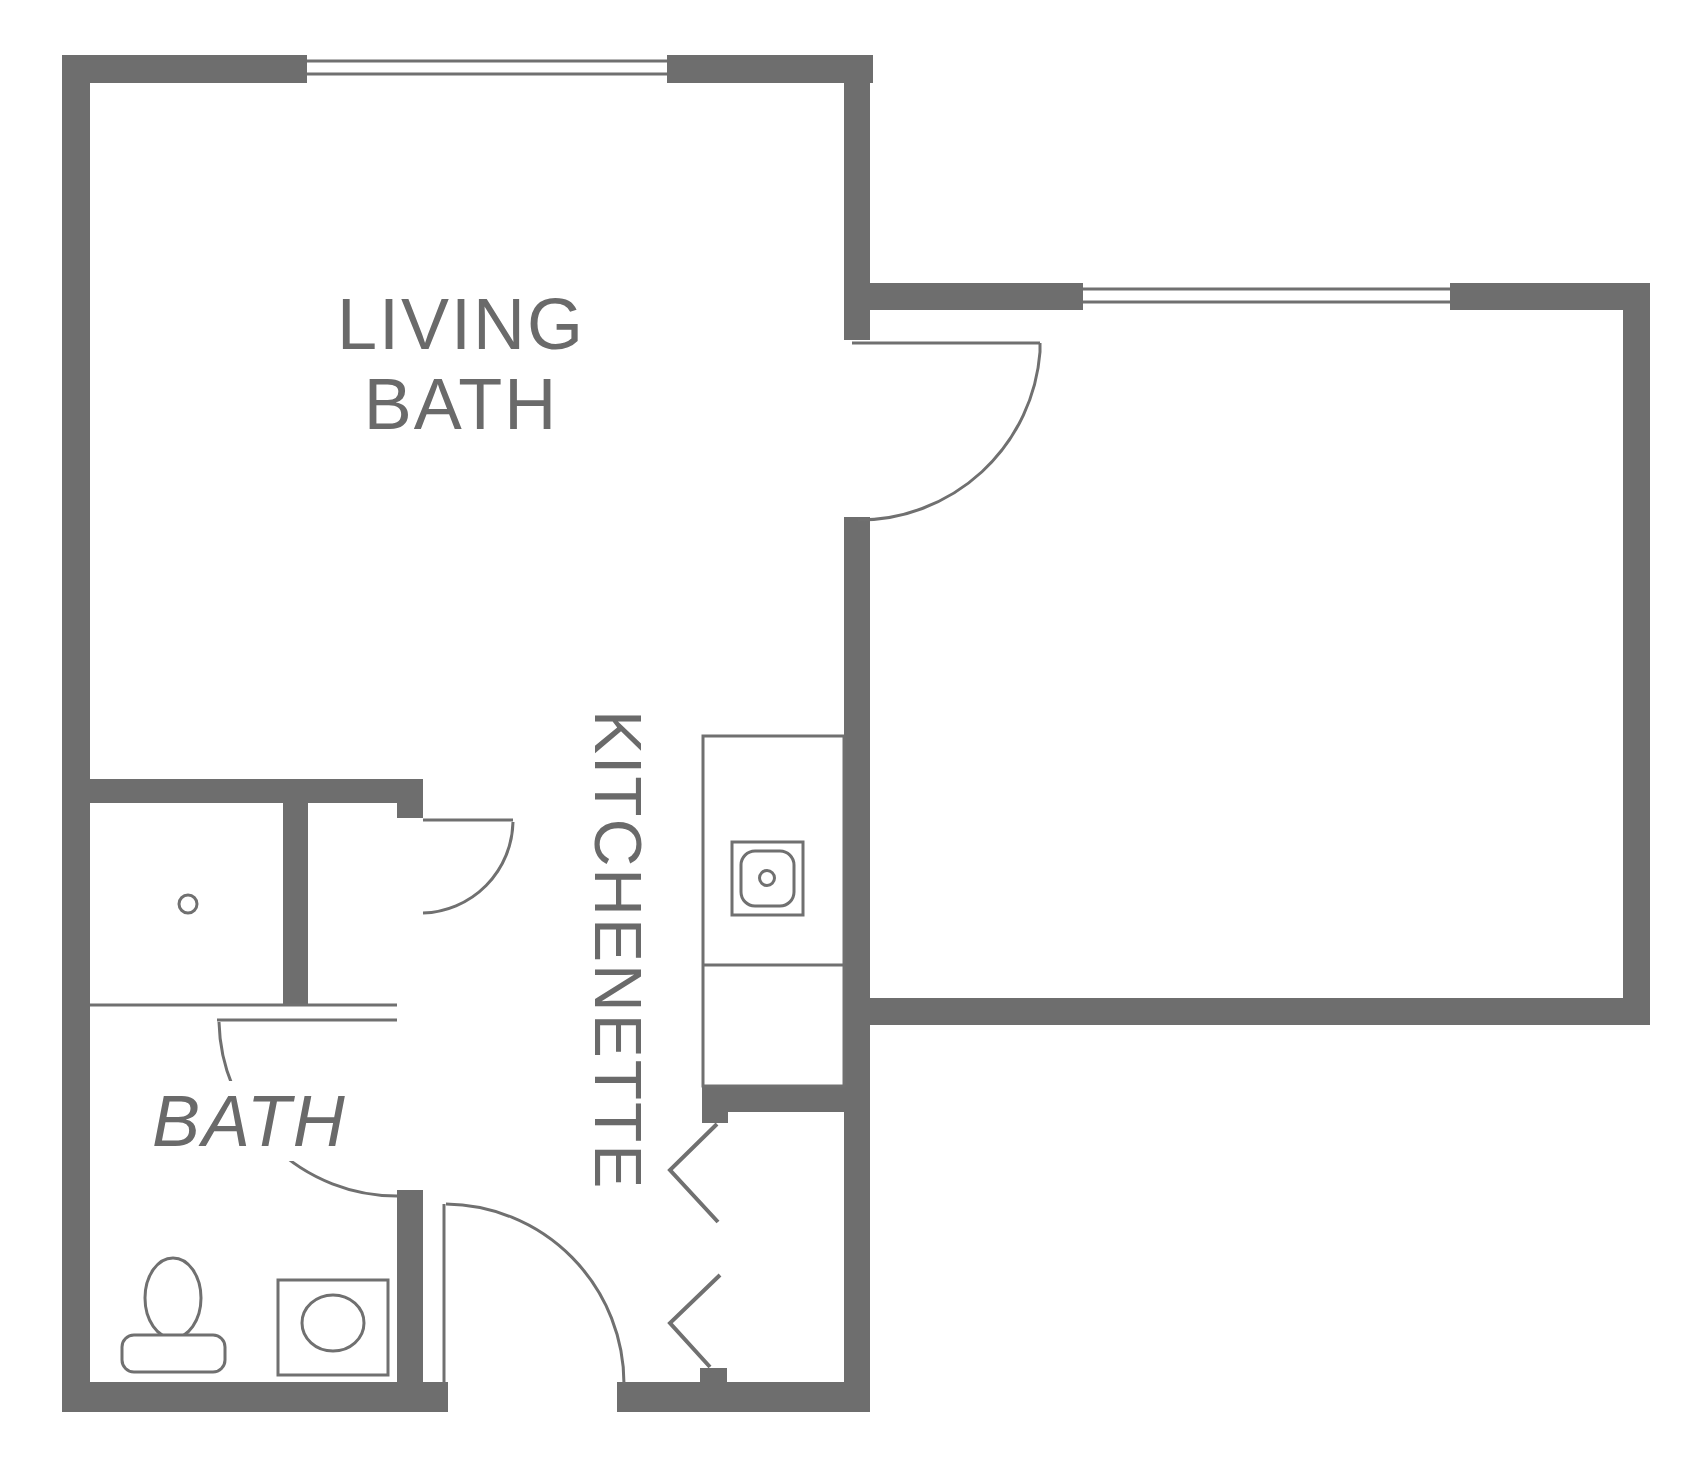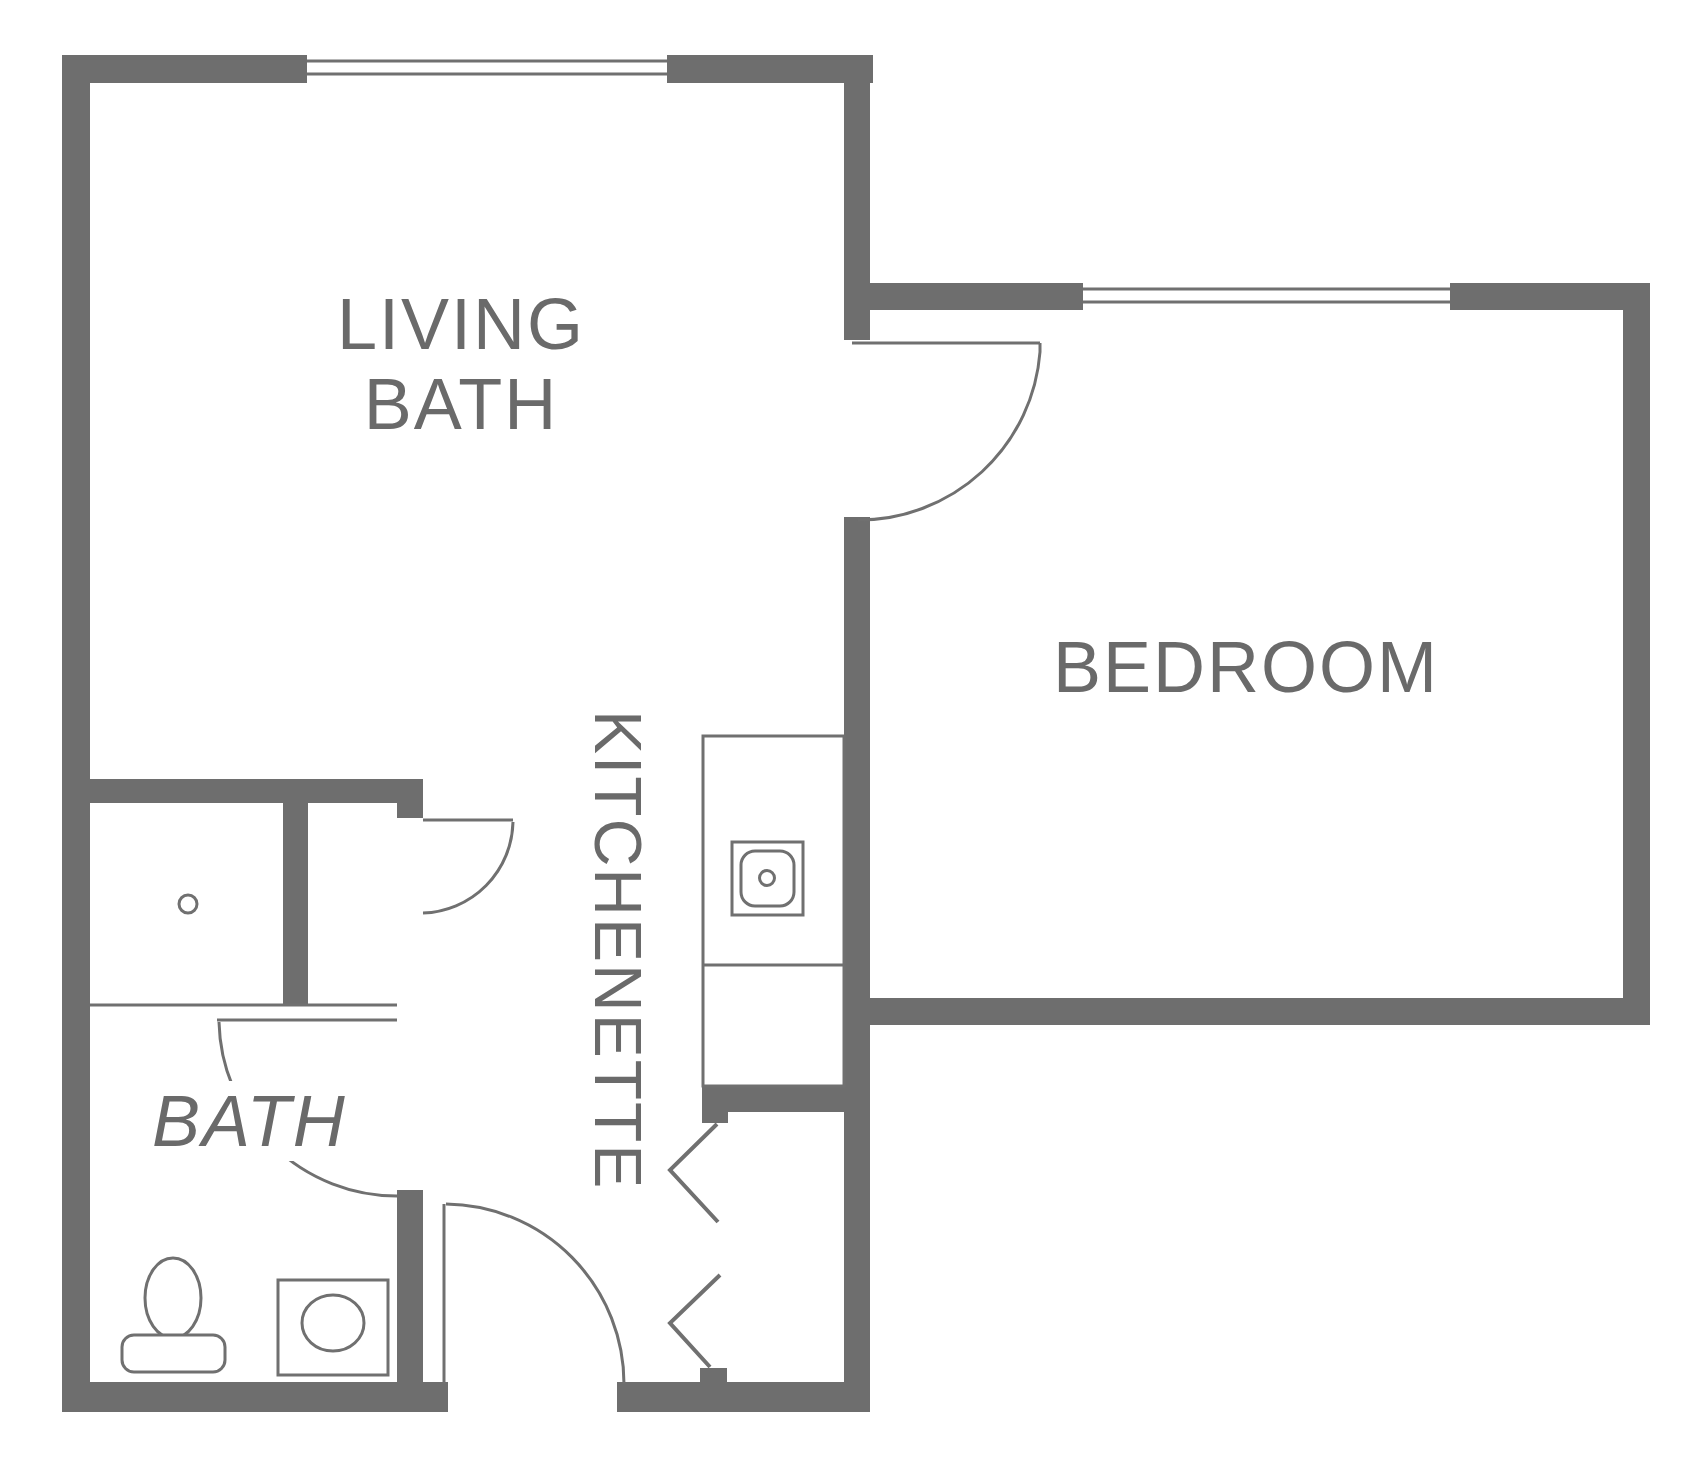--- a/index.html
+++ b/index.html
@@ -149,19 +149,18 @@
       <rect class="thin" x="278" y="1280" width="110" height="95"></rect>
       <ellipse class="thin" cx="333" cy="1323" rx="31" ry="28"></ellipse>
     </g>
   </svg>
 
   <div class="room-label label-center" style="left:311px;top:284px;width:300px;">
     <div>LIVING</div>
     <div>BATH</div>
   </div>
 
-  <div class="room-label" style="left:1053px;top:627px;">BEDROOM</div>
 
   <div class="room-label label-vertical" style="left:651px;top:710px;">KITCHENETTE</div>
 
   <div class="room-label" style="left:148px;top:1081px;background:var(--bg);padding:0 4px;font-style:italic;">BATH</div>
 
 </div>
 
 </body></html>

